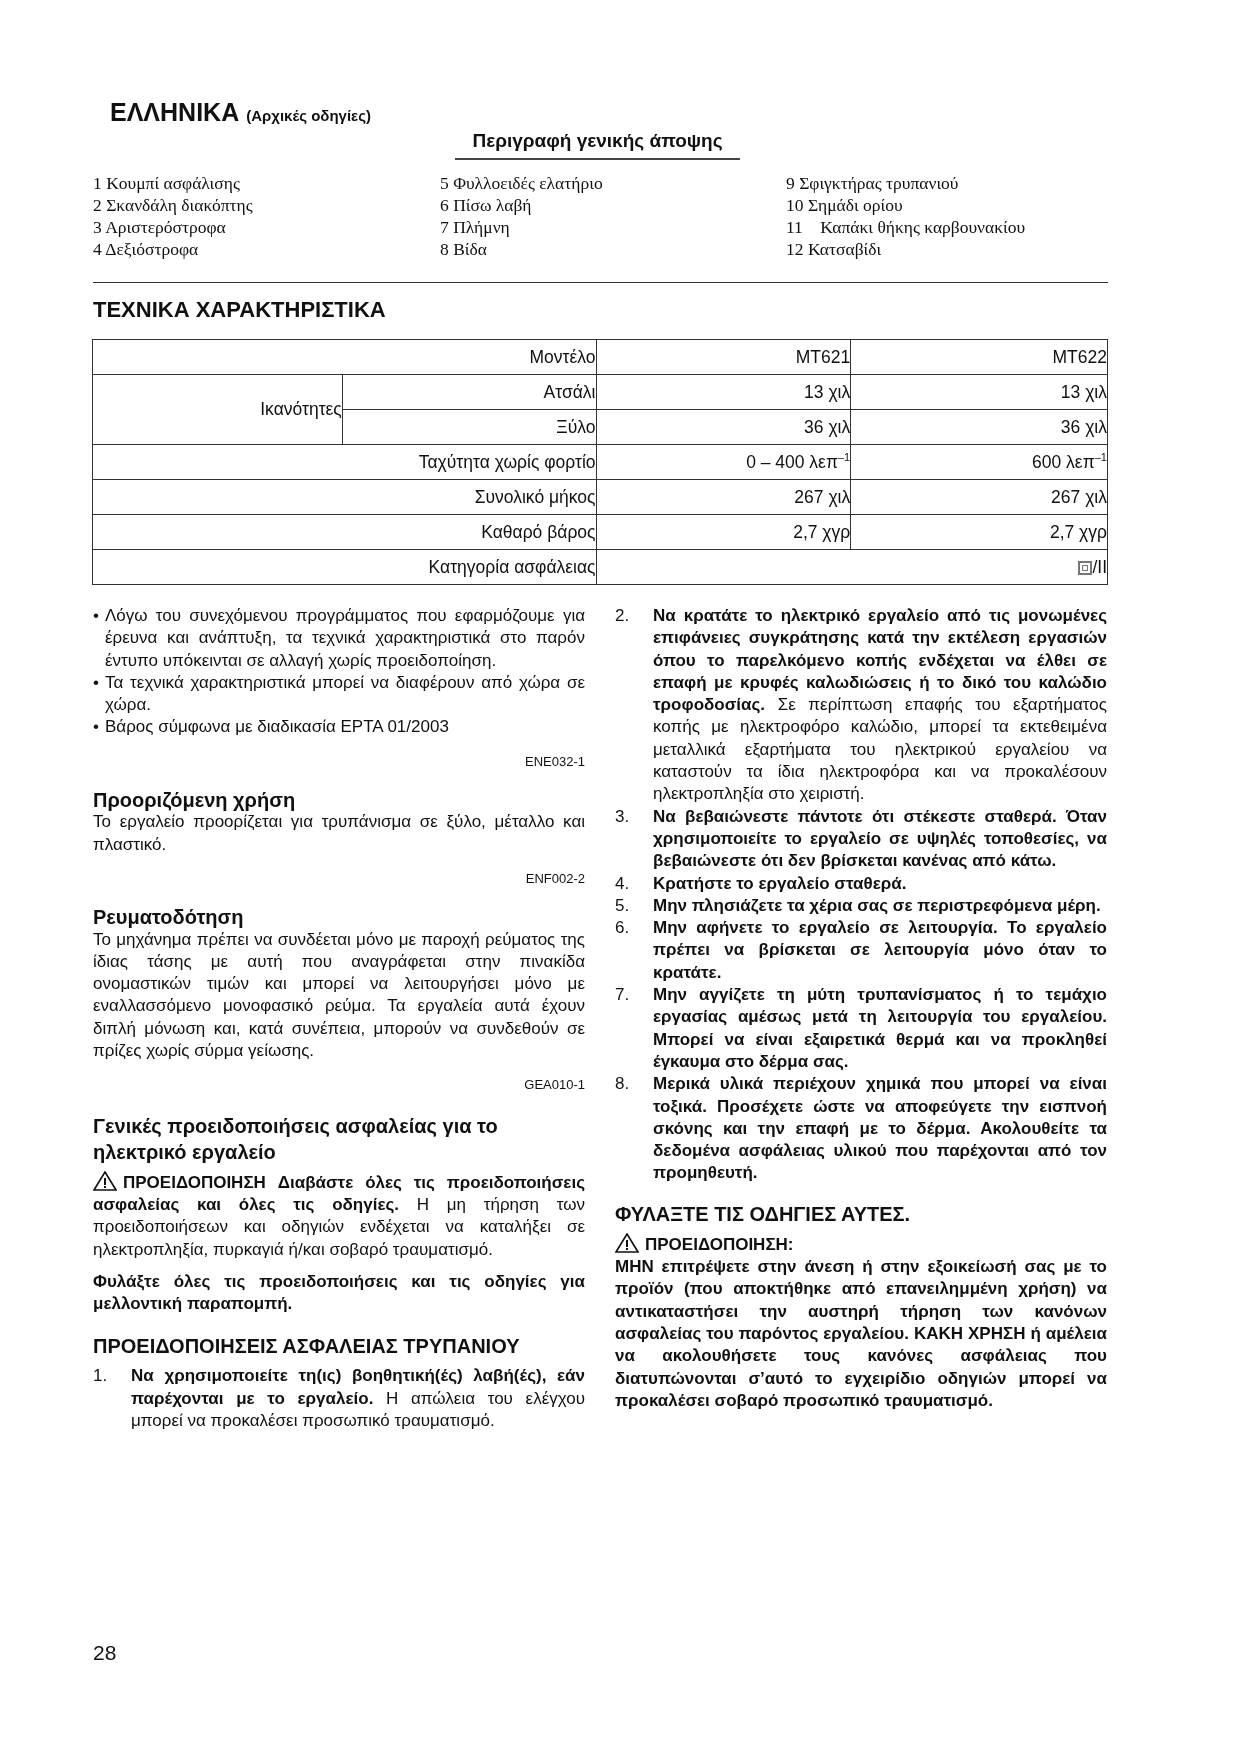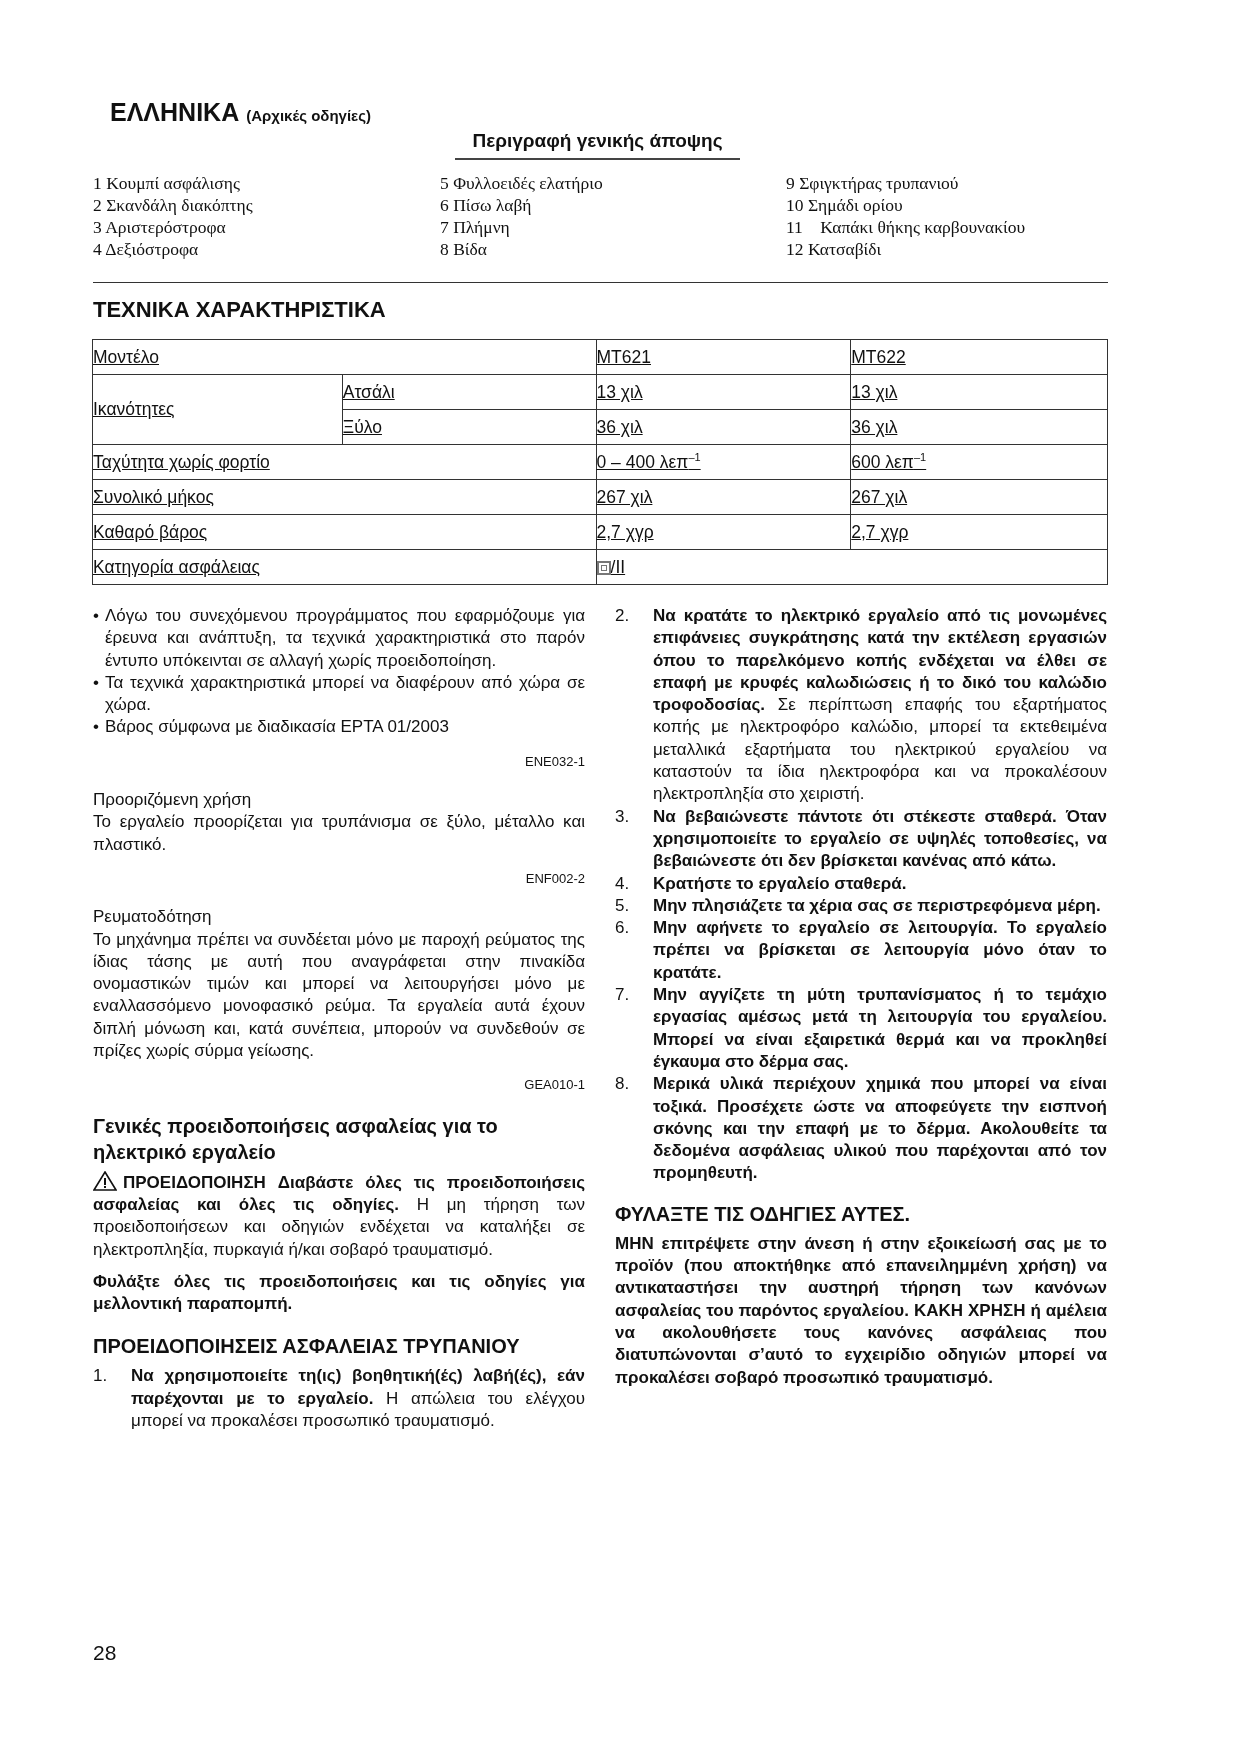--- a/index.html
+++ b/index.html
@@ -9,30 +9,30 @@
   .lang-title { left: 110px; top: 98px; font-size: 25px; font-weight: bold; }
   .lang-title small { font-size: 15px; font-weight: bold; }
   .overview-title { left: 455px; top: 130px; width: 285px; font-size: 19px; font-weight: bold;
                     text-align: center; padding-bottom: 6px; border-bottom: 2px solid #444; }
   .parts-col { top: 172px; font-size: 17.5px; line-height: 22px; }
   .parts-col div { white-space: pre; font-family: Liberation Serif, serif; }
   .hr-top { left: 93px; top: 282px; width: 1015px; height: 0; border-top: 1.5px solid #333; }
   .spec-title { left: 93px; top: 297px; font-size: 22px; font-weight: bold; }
   table.spec { position: absolute; left: 92px; top: 339px; width: 1016px; border-collapse: collapse;
                font-size: 17.5px; }
-  table.spec td { border: 1.5px solid #333; text-align: left; height: 34px; padding: 0; text-decoration: underline; }
+  table.spec td { border: 1.5px solid #333; text-align: right; height: 34px; padding: 0; }
   .col { top: 605px; width: 492px; font-size: 17px; line-height: 22.3px; }
   .left { left: 93px; }
   .right { left: 615px; }
   .just { text-align: justify; }
   .bullet { display: flex; }
   .bullet .dot { width: 12px; flex: none; }
   .bullet .txt { flex: 1; text-align: justify; }
   .code { text-align: right; font-size: 13px; margin: 12px 0 16px 0; }
-  .h3 { font-weight: normal; font-size: 17px; }
+  .h3 { font-weight: bold; font-size: 20px; }
   .h2 { font-weight: bold; font-size: 20px; line-height: 26px; margin-bottom: 6px; }
   .num { display: flex; }
   .num .n { width: 38px; flex: none; }
   .num .t { flex: 1; text-align: justify; }
   b { font-weight: bold; }
   .warn-icon { display: inline-block; vertical-align: -3px; margin-right: 6px; }
   .page-num { left: 93px; top: 1641px; font-size: 21px; }
   .classII { display: inline-block; width: 14px; height: 14px; border: 2px solid #777; box-sizing: border-box;
              position: relative; vertical-align: -2px; }
   .classII::after { content: ""; position: absolute; left: 2px; top: 2px; width: 6px; height: 6px;
@@ -181,16 +181,23 @@
   <div class="num">
     <span class="n">7.</span>
     <span class="t"><b>Μην αγγίζετε τη μύτη τρυπανίσματος ή το τεμάχιο εργασίας αμέσως μετά τη λειτουργία του εργαλείου. Μπορεί να είναι εξαιρετικά θερμά και να προκληθεί έγκαυμα στο δέρμα σας.</b></span>
   </div>
   <div class="num">
     <span class="n">8.</span>
     <span class="t"><b>Μερικά υλικά περιέχουν χημικά που μπορεί να είναι τοξικά. Προσέχετε ώστε να αποφεύγετε την εισπνοή σκόνης και την επαφή με το δέρμα. Ακολουθείτε τα δεδομένα ασφάλειας υλικού που παρέχονται από τον προμηθευτή.</b></span>
   </div>
 
   <div class="h2" style="margin-top:16px">ΦΥΛΑΞΤΕ ΤΙΣ ΟΔΗΓΙΕΣ ΑΥΤΕΣ.</div>
+  <div style="font-weight:bold">
+    <svg class="warn-icon" width="24" height="20" viewBox="0 0 24 20">
+        <polygon points="12,1 23,19 1,19" fill="none" stroke="#111" stroke-width="1.6"></polygon>
+        <rect x="11" y="7" width="2" height="7" fill="#111"></rect>
+        <rect x="11" y="15" width="2" height="2" fill="#111"></rect>
+      </svg><span>ΠΡΟΕΙΔΟΠΟΙΗΣΗ:</span>
+  </div>
   <div class="just" style="font-weight:bold">ΜΗΝ επιτρέψετε στην άνεση ή στην εξοικείωσή σας με το προϊόν (που αποκτήθηκε από επανειλημμένη χρήση) να αντικαταστήσει την αυστηρή τήρηση των κανόνων ασφαλείας του παρόντος εργαλείου. ΚΑΚΗ ΧΡΗΣΗ ή αμέλεια να ακολουθήσετε τους κανόνες ασφάλειας που διατυπώνονται σ’αυτό το εγχειρίδιο οδηγιών μπορεί να προκαλέσει σοβαρό προσωπικό τραυματισμό.</div>
 </div>
 
 <div class="abs page-num">28</div>
 
 </body></html>

